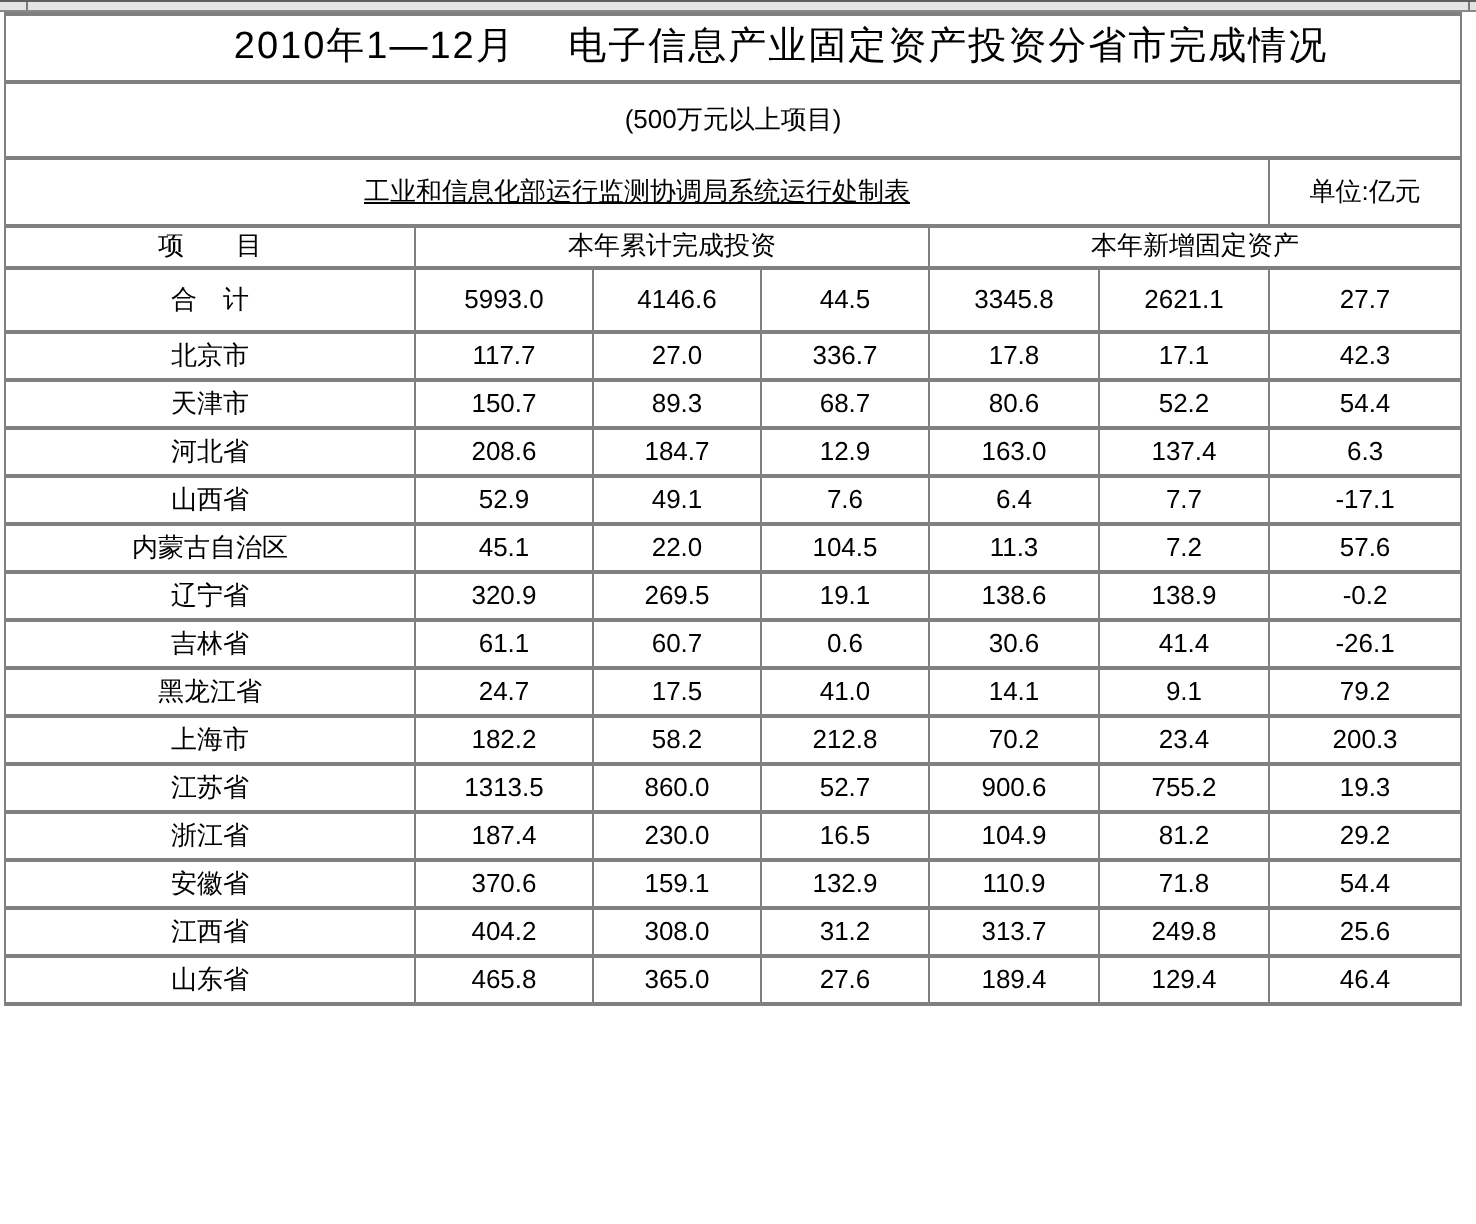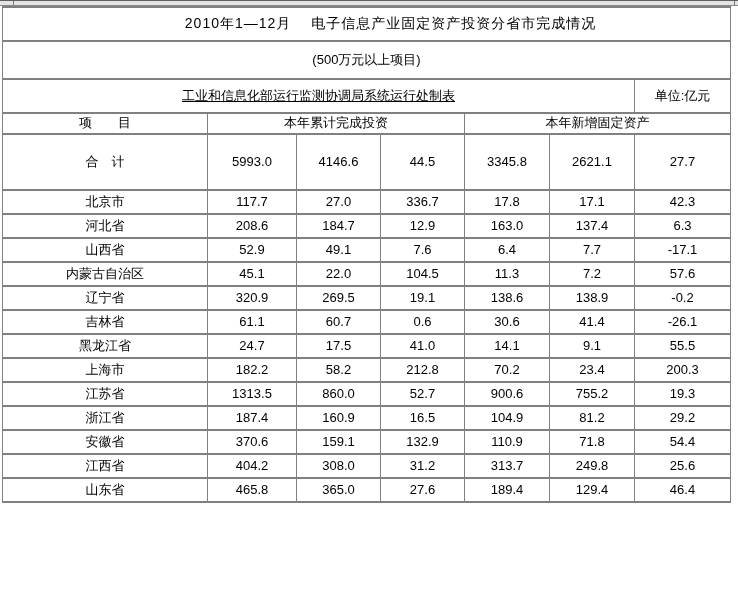--- a/index.html
+++ b/index.html
@@ -24,26 +24,26 @@
   }
   table.report td {
     box-sizing:border-box;
     border:1px solid var(--border-color,#808080);
     border-top-width:2px; border-bottom-width:2px;
     font-size:13px; line-height:1.1;
     white-space:nowrap; overflow:hidden;
     text-align:center; vertical-align:middle;
     padding:0;
   }
-  tr.r-title td { height:34px; font-size:14px; letter-spacing:1px;padding-left:48px; }
+  tr.r-title td { height:34px; font-size:19px; letter-spacing:1px;padding-left:48px; }
   tr.r-sub   td { height:38px; }
   tr.r-maker td { height:34px;margin-left:48px; }
   tr.r-ghdr  td { height:21px;margin-left:46px; }
   tr.r-shdr  td { height:23px; }
-  tr.r-total td { height:56px;margin-left:17px; }
+  tr.r-total td { height:32px;margin-left:17px; }
   tr.r-data  td { height:24px; }
 
   td.maker {
     text-align:left; padding-left:2px;
     text-decoration:underline;
   }
   td.unit { text-align:right; padding-right:4px; }
   td.num  { text-align:right; padding-right:6px; font-size:12.5px; }
   td.name { text-align:center; }
 </style>
@@ -103,20 +103,29 @@
     <tr class="r-data">
           <td class="name">北京市</td>
           <td class="num">117.7</td>
           <td class="num">27.0</td>
           <td class="num">336.7</td>
           <td class="num">17.8</td>
           <td class="num">17.1</td>
           <td class="num">42.3</td>
         </tr>
         <tr class="r-data">
+          <td class="name">天津市</td>
+          <td class="num">150.7</td>
+          <td class="num">89.3</td>
+          <td class="num">68.7</td>
+          <td class="num">80.6</td>
+          <td class="num">52.2</td>
+          <td class="num">54.4</td>
+        </tr>
+        <tr class="r-data">
           <td class="name">河北省</td>
           <td class="num">208.6</td>
           <td class="num">184.7</td>
           <td class="num">12.9</td>
           <td class="num">163.0</td>
           <td class="num">137.4</td>
           <td class="num">6.3</td>
         </tr>
         <tr class="r-data">
           <td class="name">山西省</td>
@@ -154,21 +163,21 @@
           <td class="num">41.4</td>
           <td class="num">-26.1</td>
         </tr>
         <tr class="r-data">
           <td class="name">黑龙江省</td>
           <td class="num">24.7</td>
           <td class="num">17.5</td>
           <td class="num">41.0</td>
           <td class="num">14.1</td>
           <td class="num">9.1</td>
-          <td class="num">55.5</td>
+          <td class="num">79.2</td>
         </tr>
         <tr class="r-data">
           <td class="name">上海市</td>
           <td class="num">182.2</td>
           <td class="num">58.2</td>
           <td class="num">212.8</td>
           <td class="num">70.2</td>
           <td class="num">23.4</td>
           <td class="num">200.3</td>
         </tr>
@@ -177,21 +186,21 @@
           <td class="num">1313.5</td>
           <td class="num">860.0</td>
           <td class="num">52.7</td>
           <td class="num">900.6</td>
           <td class="num">755.2</td>
           <td class="num">19.3</td>
         </tr>
         <tr class="r-data">
           <td class="name">浙江省</td>
           <td class="num">187.4</td>
-          <td class="num">160.9</td>
+          <td class="num">230.0</td>
           <td class="num">16.5</td>
           <td class="num">104.9</td>
           <td class="num">81.2</td>
           <td class="num">29.2</td>
         </tr>
         <tr class="r-data">
           <td class="name">安徽省</td>
           <td class="num">370.6</td>
           <td class="num">159.1</td>
           <td class="num">132.9</td>

